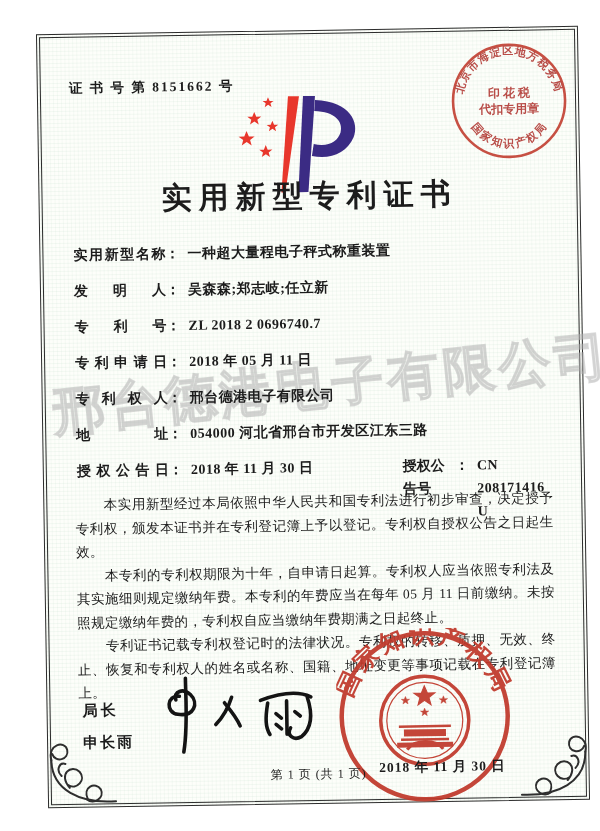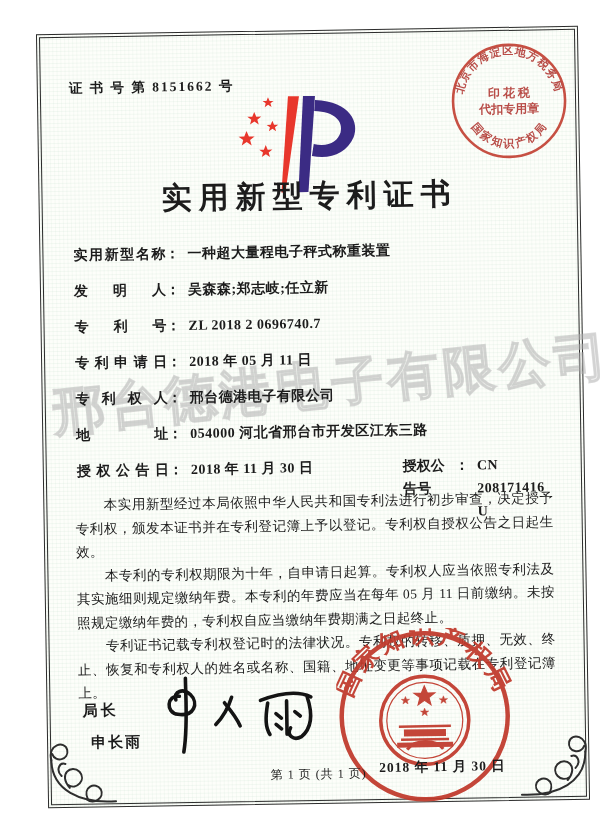--- a/index.html
+++ b/index.html
@@ -32,21 +32,21 @@
   .frow{display:flex;margin-bottom:13px;font-size:14px;font-weight:600;line-height:23px;}
   .flabel{display:inline-block;width:92px;text-align:justify;text-align-last:justify;}
   .fcolon{display:inline-block;margin-right:8px;}
   .fvalue{letter-spacing:0.5px;}
   #grant-row{position:relative;}
   #grant-no-pair{position:absolute;left:326px;top:0;display:flex;}
   #grant-no-pair .flabel{width:auto;text-align:left;text-align-last:left;}
   #paragraphs{left:28px;top:456px;width:478px;font-size:13.5px;line-height:23.5px;z-index:2;text-align:justify;}
   #paragraphs p{margin:0;text-indent:2.1em;letter-spacing:0.4px;}
   #official-title{left:32px;top:664px;font-size:15px;font-weight:700;letter-spacing:3px;}
-  #official-name{left:40px;top:696px;font-size:15px;font-weight:700;letter-spacing:2px;}
+  #official-name{left:32px;top:696px;font-size:15px;font-weight:700;letter-spacing:2px;}
   #signature{left:102px;top:632px;width:180px;height:95px;z-index:3;}
   #gov-seal{left:286px;top:596px;width:176px;height:176px;z-index:2;opacity:0.93;}
   #seal-date{left:296px;top:726px;width:190px;text-align:center;font-size:13.5px;font-weight:600;z-index:4;letter-spacing:1px;}
   #footer{left:0;top:732px;width:100%;text-align:center;font-size:12px;z-index:2;letter-spacing:1px;}
   .flourish{width:80px;height:80px;z-index:5;}
   #flourish-bl{left:-12px;top:694px;}
   #flourish-br{left:466px;top:694px;transform:scaleX(-1);}
 </style>
 </head>
 <body>

